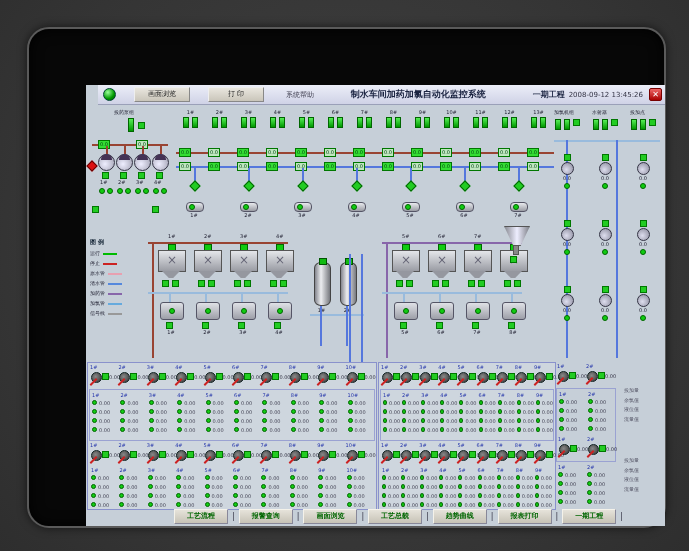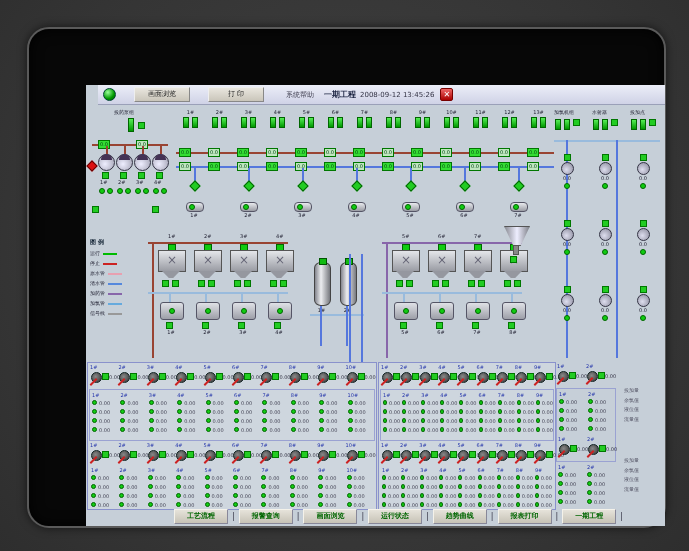--- a/index.html
+++ b/index.html
@@ -117,20 +117,21 @@
 
 <div class="stage">
   <div class="bezel">
     <div class="screen">
 
       <div class="titlebar">
         <div class="orb"></div>
         <div class="tb-btn">画面浏览</div>
         <div class="tb-btn">打 印</div>
         <div class="tb-nav">系统帮助</div>
+        <div class="tb-title">制水车间加药加氯自动化监控系统</div>
         <div class="tb-sub">一期工程</div>
         <div class="tb-dt">2008-09-12 13:45:26</div>
         <div class="tb-close">✕</div>
       </div>
 
       <div class="canvas">
         <div id="leftPumpGroup" class="abs" style="left:2px;top:6px;width:86px;height:118px;">
             <div class="tiny" style="position: absolute; left: 26px; top: 0px;">投药泵组</div>
             <div class="gbar" style="position: absolute; left: 40px; top: 8px; height: 12px;"></div>
             <div class="gsq" style="position: absolute; left: 50px; top: 12px;"></div>
@@ -1716,21 +1717,21 @@
           </div>
       </div>
 
       <div class="taskbar" id="taskbar">
           <div class="tbtn">工艺流程</div>
           <div class="tsep">|</div>
           <div class="tbtn">报警查询</div>
           <div class="tsep">|</div>
           <div class="tbtn">画面浏览</div>
           <div class="tsep">|</div>
-          <div class="tbtn">运行状态</div>
+          <div class="tbtn">工艺总貌</div>
           <div class="tsep">|</div>
           <div class="tbtn">趋势曲线</div>
           <div class="tsep">|</div>
           <div class="tbtn">报表打印</div>
           <div class="tsep">|</div>
           <div class="tbtn">一期工程</div>
           <div class="tsep">|</div>
         </div>
     </div>
   </div>

